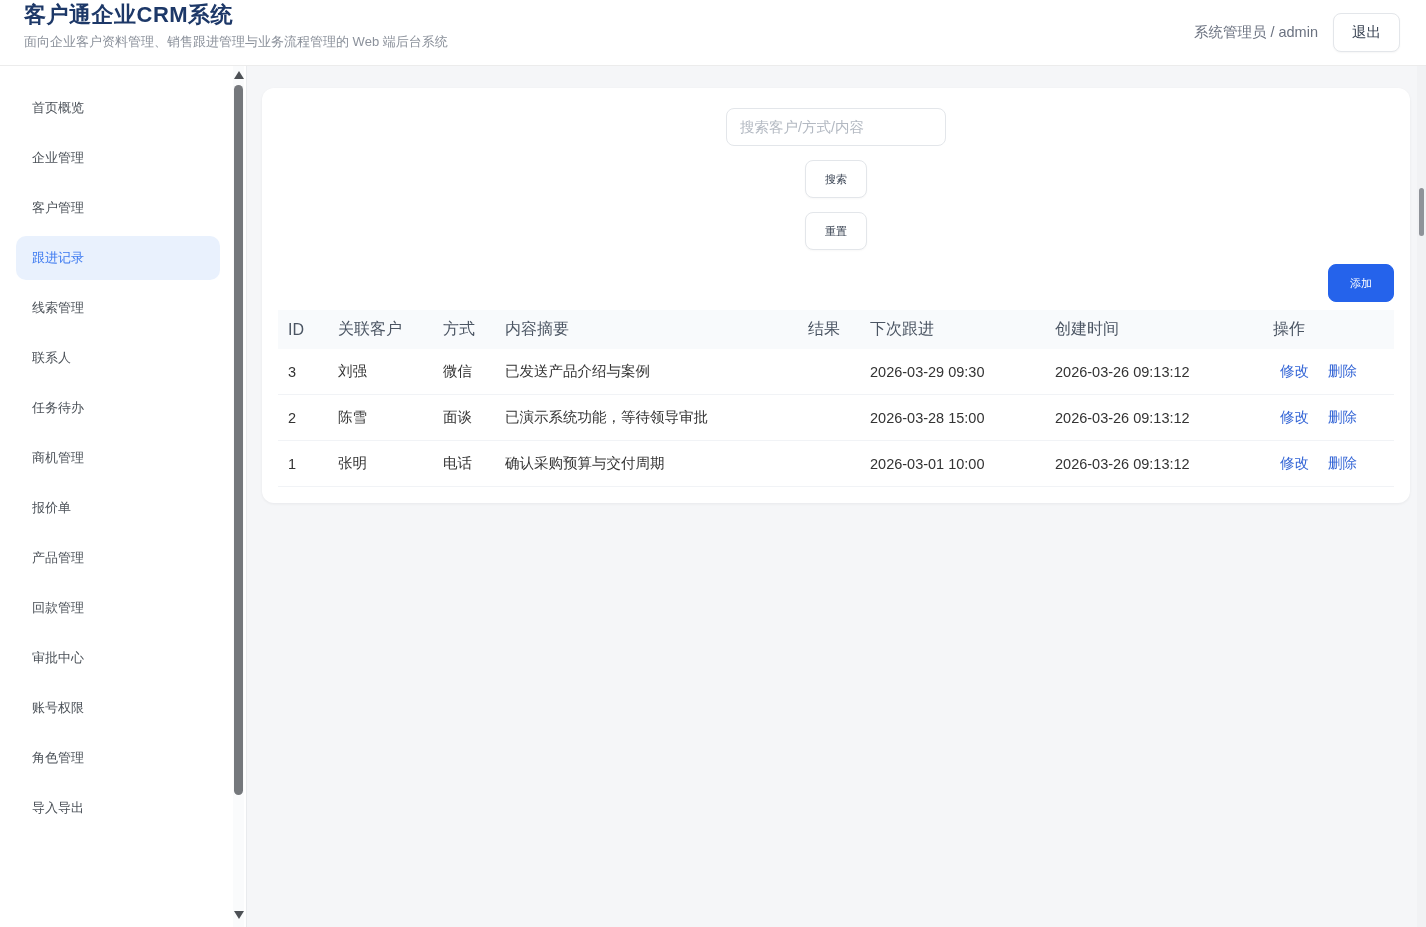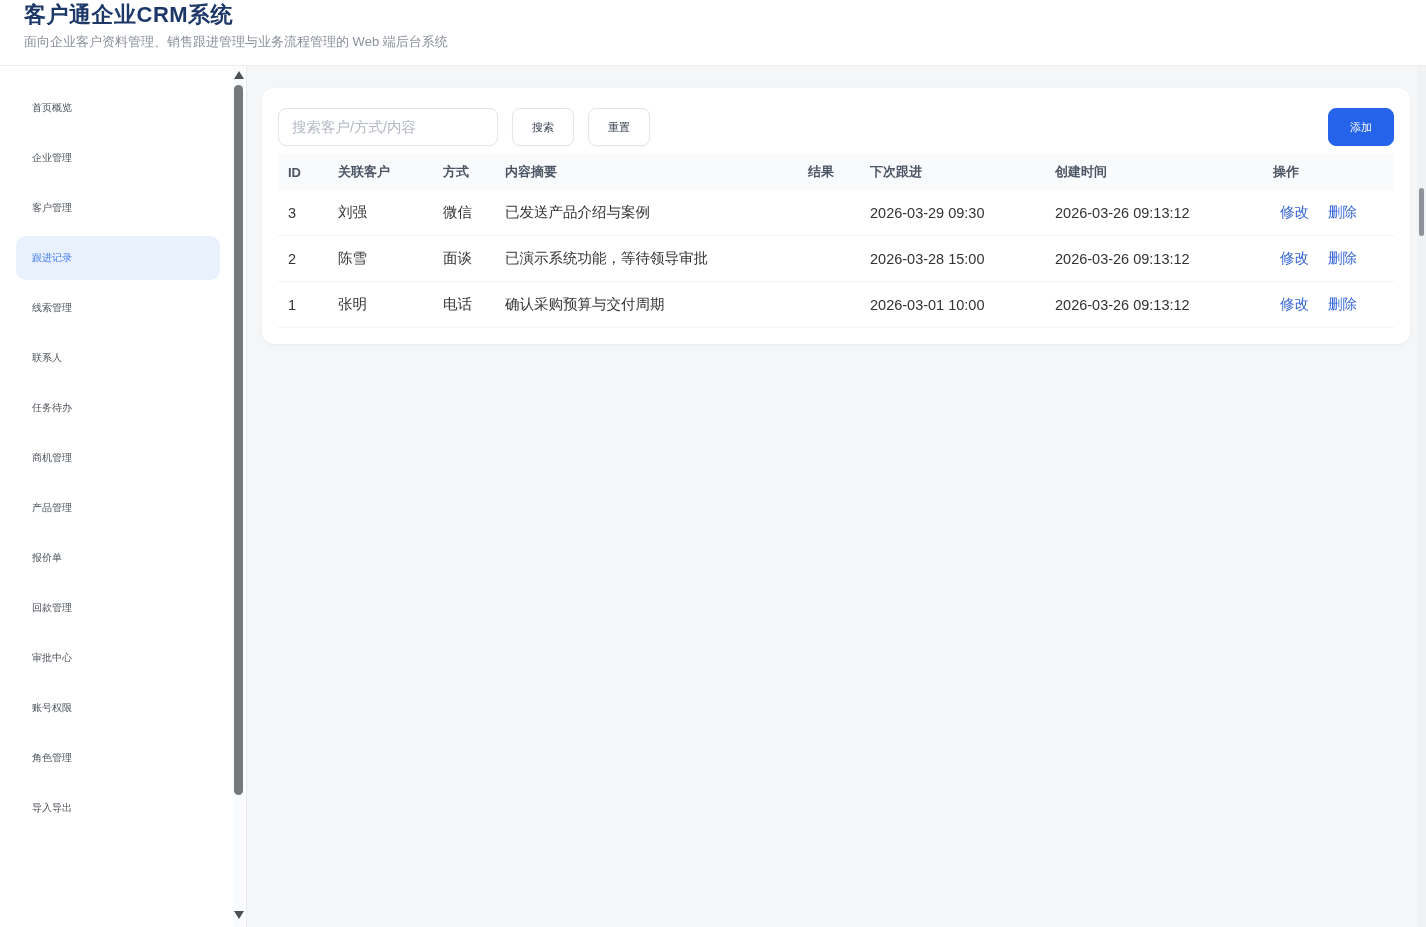--- a/index.html
+++ b/index.html
@@ -28,21 +28,21 @@
   
   .layout { display:flex; height:861px; position:relative; }
   
   .sidebar {
     width:247px; background:#fff; border-right:1px solid #e9ebee;
     position:relative; flex-shrink:0; overflow:hidden;
   }
   .sidebar ul { list-style:none; margin:0; padding:20px 26px 0 16px; }
   .sb-item {
     height:44px; line-height:44px; padding:0 16px; margin-bottom:6px;
-    border-radius:10px; font-size:10px; color:#4b5158; cursor:pointer;
+    border-radius:10px; font-size:13px; color:#4b5158; cursor:pointer;
     white-space:nowrap;
   }
   .sb-item.active { background:#e9f1fd; color:#3c79f0; }
   
   .sb-scrollbar {
     position:absolute; top:0; right:2px; width:11px; height:100%;
     background:#fafbfc;
   }
   .sb-arrow { position:absolute; left:1px; width:0; height:0; border-left:5px solid transparent; border-right:5px solid transparent; }
   .sb-arrow.up { top:5px; border-bottom:8px solid #4d5156; }
@@ -51,42 +51,42 @@
     position:absolute; top:19px; left:1px; width:9px; height:710px;
     background:#75787c; border-radius:5px;
   }
   
   .content { flex:1; padding:22px 16px 0 15px; }
   .card {
     background:#fff; border-radius:12px;
     box-shadow:0 1px 3px rgba(15,23,42,.06);
     padding:20px 16px 16px 16px;
   }
-  .toolbar { display:flex; align-items:center; gap:14px; margin-bottom:8px; }
+  .toolbar { display:flex; align-items:center; gap:14px; margin-bottom:8px;flex-direction:column; }
   .search-input {
     width:220px; height:38px; border:1px solid #e3e6ea; border-radius:8px;
     padding:0 13px; font-size:14.5px; color:#333; outline:none;
     font-family:inherit;
   }
   .search-input::placeholder { color:#b3b9c2; }
   .btn {
     height:38px; padding:0 19px; background:#fff; border:1px solid #e3e6ea;
     border-radius:8px; font-size:11px; color:#374151; cursor:pointer;
     box-shadow:0 1px 2px rgba(0,0,0,.03);
     font-family:inherit;
   }
   .btn.primary {
     margin-left:auto; background:#2563eb; border:1px solid #2563eb;
     color:#fff; padding:0 21px; box-shadow:none;
   }
   
   table { width:100%; border-collapse:collapse; font-size:14.5px; table-layout:fixed; }
   thead th {
-    background:#f8fafc; color:#4b5563; font-weight:bold; text-align:left;
-    padding:9px 10px; font-size:13px;
+    background:#f8fafc; color:#4b5563; font-weight:normal; text-align:left;
+    padding:9px 10px; font-size:16px;
   }
   tbody td {
     padding:13px 10px; border-bottom:1px solid #f1f3f6; color:#333;
     overflow:hidden; white-space:nowrap;
   }
   .action-link { color:#3566d6; text-decoration:none; margin-right:12px; cursor:pointer;margin-left:7px; }
   
   .page-scrollbar {
     position:absolute; right:0; top:0; width:9px; height:861px;
     background:#f1f2f4;
@@ -96,37 +96,41 @@
     background:#8f9399; border-radius:3px;
   }
 </style>
 </head>
 <body>
 
 <header class="app-header">
   <div class="header-left">
     <h1 class="app-title">客户通企业CRM系统</h1>
     <p class="app-subtitle">面向企业客户资料管理、销售跟进管理与业务流程管理的 Web 端后台系统</p>
+  </div>
+  <div class="header-right">
+    <span class="user-info">系统管理员 / admin</span>
+    <button class="logout-btn">退出</button>
   </div>
 </header>
 
 <div class="layout">
 
   <nav class="sidebar">
     <ul id="sidebar-list">
         <li class="sb-item">首页概览</li>
         <li class="sb-item">企业管理</li>
         <li class="sb-item">客户管理</li>
         <li class="sb-item active">跟进记录</li>
         <li class="sb-item">线索管理</li>
         <li class="sb-item">联系人</li>
         <li class="sb-item">任务待办</li>
         <li class="sb-item">商机管理</li>
+        <li class="sb-item">报价单</li>
         <li class="sb-item">产品管理</li>
-        <li class="sb-item">报价单</li>
         <li class="sb-item">回款管理</li>
         <li class="sb-item">审批中心</li>
         <li class="sb-item">账号权限</li>
         <li class="sb-item">角色管理</li>
         <li class="sb-item">导入导出</li>
       </ul>
     <div class="sb-scrollbar">
       <div class="sb-arrow up"></div>
       <div class="sb-thumb"></div>
       <div class="sb-arrow down"></div>

